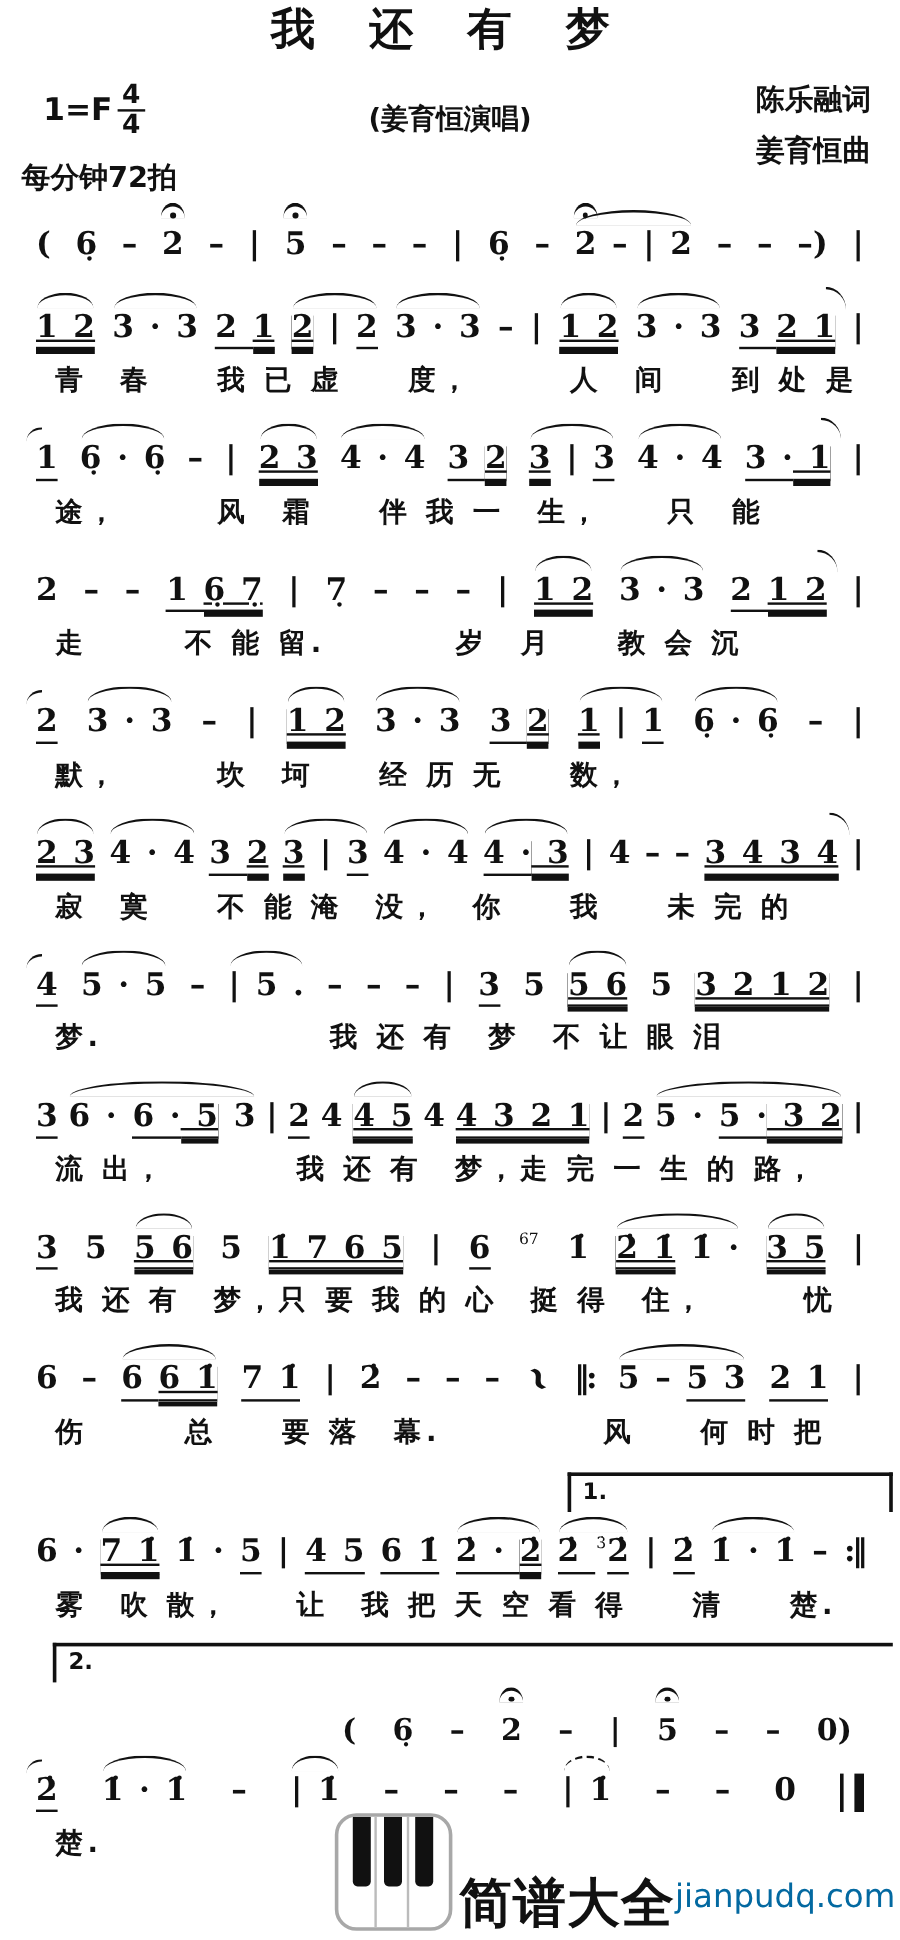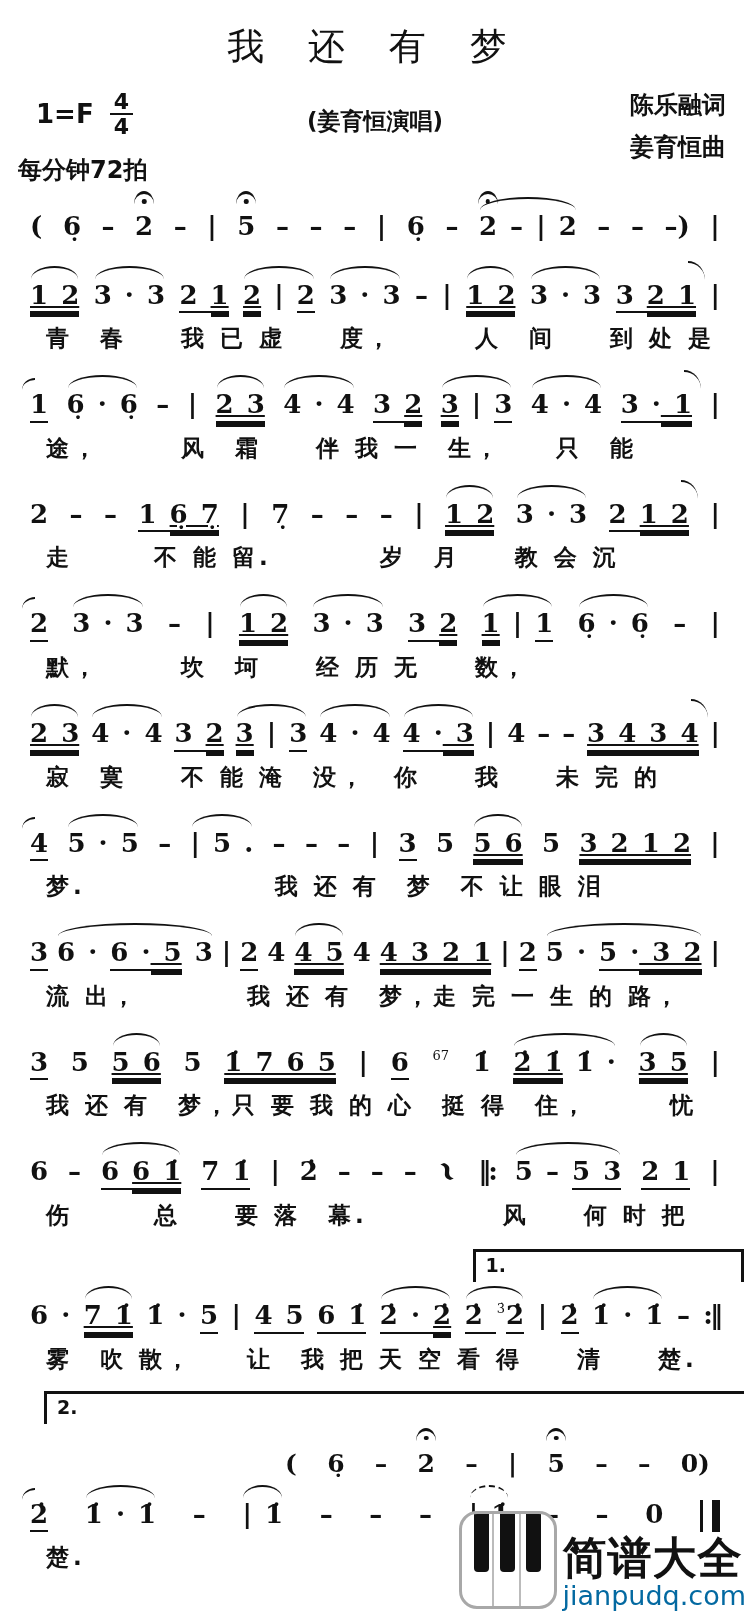--- a/index.html
+++ b/index.html
@@ -1,24 +1,24 @@
 <!DOCTYPE html>
 <html><head>
 <meta charset="utf-8">
 <style>
   html,body{margin:0;padding:0;background:#fff;}
   body{width:750px;height:1617px;position:relative;overflow:hidden;
        font-family:"DejaVu Serif","Liberation Serif",serif;color:#111;}
   .page{position:relative;width:750px;height:1617px;background:#fff;}
 
   
-  .title{ text-align:center; font-size:37px; font-weight:normal; letter-spacing:16px;
-          font-family:"DejaVu Sans","Liberation Sans",sans-serif; padding-top:22px;}
+  .title{ text-align:center; font-size:37px; font-weight:bold; letter-spacing:16px;
+          font-family:"DejaVu Sans","Liberation Sans",sans-serif; }
   .hdr-row{position:relative; height:108px; font-family:"DejaVu Sans","Liberation Sans",sans-serif;}
-  .keysig{position:absolute; left:36px; top:18px; font-size:26px; font-weight:bold; display:flex; align-items:center; gap:16px;}
+  .keysig{position:absolute; left:36px; top:18px; font-size:26px; font-weight:bold; display:flex; align-items:center; gap:4px;}
   .frac{display:inline-flex; flex-direction:column; align-items:center; font-size:22px; line-height:1.05;}
   .frac .num{border-bottom:2.5px solid #111; padding:0 4px;}
   .tempo{position:absolute; left:18px; top:82px; font-size:24px; font-weight:bold;}
   .subtitle{position:absolute; left:0; right:0; top:34px; text-align:center; font-size:23px; font-weight:bold;}
   .credits{position:absolute; right:24px; top:12px; text-align:left; font-size:24px; font-weight:bold; line-height:1.75;}
 
   
   .score{padding:10px 0 0 0;}
   .line-wrap{position:relative; margin:0 0 14px 0;}
   .mline{display:flex; justify-content:space-between; align-items:baseline;
@@ -58,21 +58,21 @@
   .pre-row .cell{white-space:pre;}
 
   
   .watermark{position:absolute; right:4px; bottom:8px; display:flex; align-items:flex-end; gap:6px;}
   .piano{width:92px; height:92px; border:3px solid #a8a8a8; border-radius:18px; background:#fff;
          position:relative; overflow:hidden;}
   .piano .bk{position:absolute; top:0; width:15px; height:58px; background:#111; border-radius:0 0 4px 4px;}
   .piano .bk1{left:12px;} .piano .bk2{left:38px;} .piano .bk3{left:64px;}
   .piano .wl{position:absolute; top:0; bottom:0; width:2px; background:#bbb;}
   .piano .wl1{left:30px;} .piano .wl2{left:57px;}
-  .wm-text{display:flex; flex-direction:column; align-items:flex-start; line-height:1;
+  .wm-text{display:flex; flex-direction:row; align-items:flex-start; line-height:1;
            font-family:"DejaVu Sans","Liberation Sans",sans-serif;}
   .wm-name{font-size:44px; font-weight:bold; letter-spacing:1px;}
   .wm-url{font-size:27px; color:#0369a1; margin-top:2px;}
 </style>
 </head>
 <body>
 
 <div class="page">
 
   <div class="title">我 还 有 梦</div>

